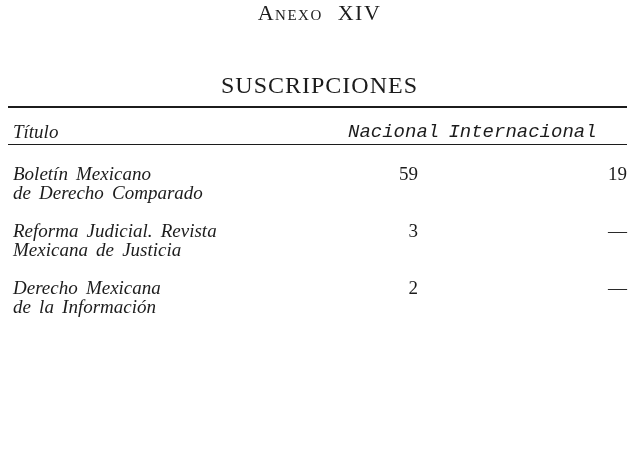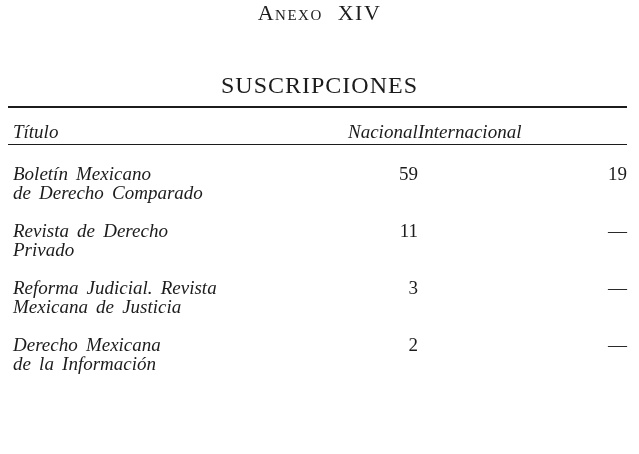--- a/index.html
+++ b/index.html
@@ -59,21 +59,21 @@
     font-style: italic;
     font-weight: normal;
     font-size: 19px;
     line-height: 20px;
     padding: 14px 0 2px 0;
     border-bottom: 1.5px solid #1c1c1c;
     white-space: nowrap;
     margin-left: 48px;
   }
   th.h-title { text-align: left; padding-left: 5px; }
-  th.h-num { text-align: left; }
+  th.h-num { text-align: center; font-family: Liberation Mono, monospace; }
 
   tbody td {
     vertical-align: top;
     font-size: 19px;
     line-height: 19px;
     padding: 19px 0 0 0;
   }
   td.c-title {
     font-style: italic;
     text-align: left;
@@ -114,28 +114,20 @@
         <tr>
           <td class="c-title">
             <div>Boletín Mexicano</div>
             <div>de Derecho Comparado</div>
           </td>
           <td class="c-num">59</td>
           <td class="c-num">19</td>
         </tr>
         <tr>
           <td class="c-title">
-            <div>Revista de Derecho</div>
-            <div>Privado</div>
-          </td>
-          <td class="c-num">11</td>
-          <td class="c-num">—</td>
-        </tr>
-        <tr>
-          <td class="c-title">
             <div>Reforma Judicial. Revista</div>
             <div>Mexicana de Justicia</div>
           </td>
           <td class="c-num">3</td>
           <td class="c-num">—</td>
         </tr>
         <tr>
           <td class="c-title">
             <div>Derecho Mexicana</div>
             <div>de la Información</div>

